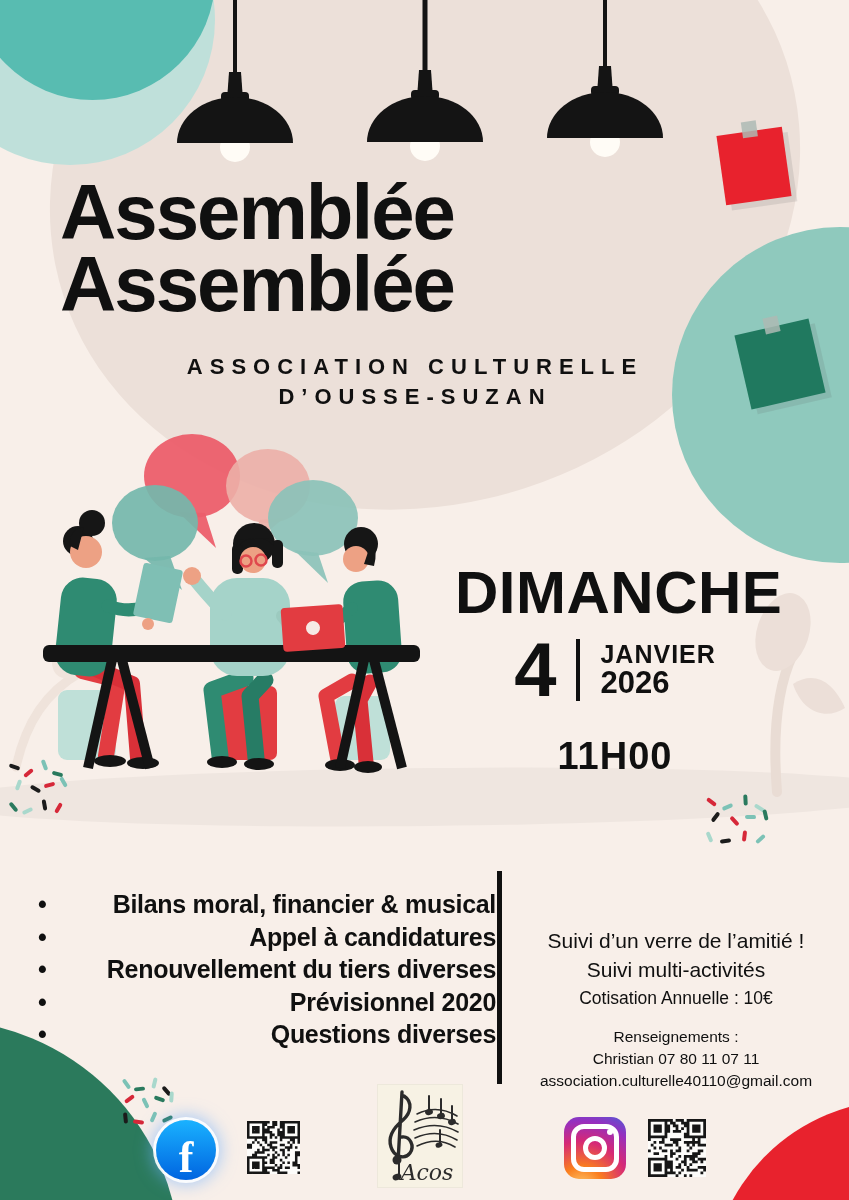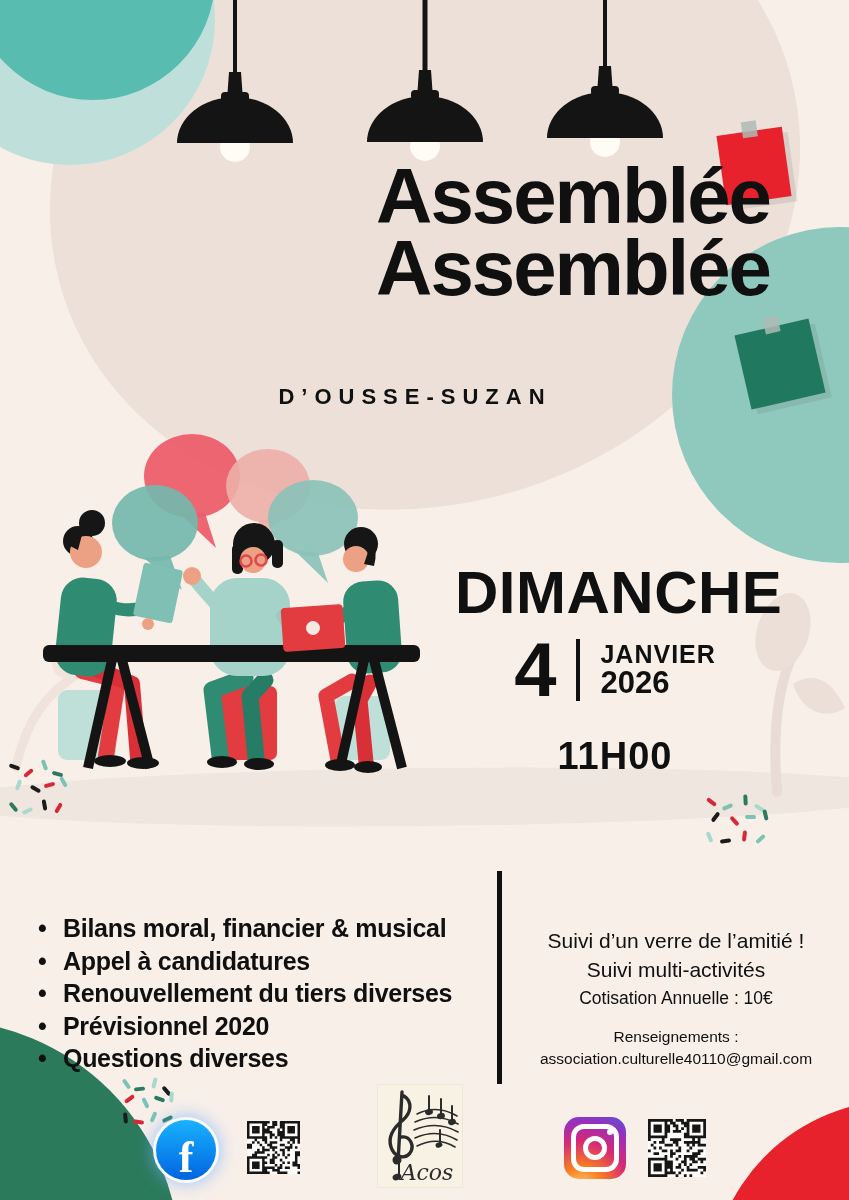--- a/index.html
+++ b/index.html
@@ -31,34 +31,34 @@
   .corner-green{position:absolute;left:-300px;top:1020px;width:480px;height:480px;border-radius:50%;
         background:var(--green-circle);z-index:1;}
   .corner-red{position:absolute;left:710px;top:1100px;width:380px;height:380px;border-radius:50%;
         background:var(--red);z-index:1;}
   .lamps{position:absolute;left:150px;top:0;z-index:2;}
   .illustration{position:absolute;left:20px;top:428px;z-index:2;}
   .leaves{position:absolute;z-index:0;}
   .confetti{position:absolute;z-index:2;}
   .confetti i{position:absolute;width:11px;height:4px;border-radius:2px;display:block;}
   
-  .title{position:absolute;left:60px;top:160px;width:710px;text-align:right;z-index:3;
+  .title{position:absolute;left:60px;top:176px;width:710px;text-align:left;z-index:3;
          font-weight:800;font-size:78px;line-height:72px;letter-spacing:-2px;}
   .subtitle{position:absolute;left:60px;top:352px;width:710px;text-align:center;z-index:3;
          font-weight:600;font-size:22px;line-height:30px;letter-spacing:7px;}
   .date-block{position:absolute;left:455px;top:558px;width:320px;text-align:center;z-index:3;}
   .weekday{font-weight:800;font-size:60px;letter-spacing:.5px;}
   .date-row{display:flex;justify-content:center;align-items:center;gap:20px;margin-top:8px;}
   .day-num{font-weight:800;font-size:76px;line-height:70px;}
   .date-sep{width:4px;height:62px;background:var(--ink);}
   .my{display:flex;flex-direction:column;align-items:flex-start;line-height:1.05;}
   .month{font-weight:800;font-size:25px;letter-spacing:1px;}
   .year{font-weight:800;font-size:31px;}
   .time{margin-top:30px;font-weight:800;font-size:38px;letter-spacing:1px;text-align:center;}
-  .agenda{position:absolute;left:36px;top:912px;width:460px;z-index:3;list-style:none;}
+  .agenda{position:absolute;left:36px;top:888px;width:460px;z-index:3;list-style:none;text-align:right;}
   .agenda li{font-weight:800;font-size:25px;line-height:32.5px;letter-spacing:-.3px;
          padding-left:27px;position:relative;}
   .agenda li::before{content:"\2022";position:absolute;left:2px;font-size:25px;}
   .divider{position:absolute;left:497px;top:871px;width:5px;height:213px;background:var(--ink);z-index:3;}
   .details{position:absolute;left:512px;top:878px;width:328px;text-align:center;z-index:3;}
   .d1{font-size:21px;line-height:29px;margin-top:48px;}
   .d2{font-size:21px;line-height:29px;}
   .d3{font-size:17.5px;line-height:24px;margin-top:2px;}
   .dc{font-size:15.5px;line-height:22px;}
   .details .gap{height:16px;}
@@ -134,21 +134,21 @@
          <path d="M397 138 A58 46 0 0 1 513 138 Z"></path>
         </g>
     </g>
   </svg>
 
   <h1 class="title">
     <span>Assemblée</span><br>
     <span>Assemblée</span>
   </h1>
   <div class="subtitle">
-    <br>
+    <span>ASSOCIATION CULTURELLE</span><br>
     <span>D’OUSSE-SUZAN</span>
   </div>
 
   <svg class="illustration" width="420" height="365" viewBox="0 0 420 365">
 
     <g>
       <ellipse cx="172" cy="48" rx="48" ry="42" fill="#ec5e6c" opacity=".95"></ellipse>
       <polygon points="185,85 196,120 158,84" fill="#ec5e6c" opacity=".95"></polygon>
       <ellipse cx="248" cy="58" rx="42" ry="37" fill="#ecafa7" opacity=".9"></ellipse>
       <polygon points="240,92 228,120 264,90" fill="#ecafa7" opacity=".9"></polygon>
@@ -287,20 +287,21 @@
     <li>Questions diverses</li>
   </ul>
 
   <div class="divider"></div>
   <div class="details">
     <div class="d1">Suivi d’un verre de l’amitié !</div>
     <div class="d2">Suivi multi-activités</div>
     <div class="d3">Cotisation Annuelle : 10€</div>
     <div class="gap"></div>
     <div class="dc">Renseignements :</div>
+    <div class="dc">Christian 07 80 11 07 11</div>
     <div class="dc">association.culturelle40110@gmail.com</div>
   </div>
 
   <div class="fb">
     <span>f</span>
   </div>
   <svg class="qr qr1" width="53" height="53">
       <rect width="53" height="53" fill="#fdfcfa"></rect>
       <path d="M0.00 0.00h2.52v2.52h-2.52zM2.52 0.00h2.52v2.52h-2.52zM5.05 0.00h2.52v2.52h-2.52zM7.57 0.00h2.52v2.52h-2.52zM10.10 0.00h2.52v2.52h-2.52zM12.62 0.00h2.52v2.52h-2.52zM15.14 0.00h2.52v2.52h-2.52zM17.67 0.00h2.52v2.52h-2.52zM20.19 0.00h2.52v2.52h-2.52zM25.24 0.00h2.52v2.52h-2.52zM27.76 0.00h2.52v2.52h-2.52zM32.81 0.00h2.52v2.52h-2.52zM35.33 0.00h2.52v2.52h-2.52zM37.86 0.00h2.52v2.52h-2.52zM40.38 0.00h2.52v2.52h-2.52zM42.90 0.00h2.52v2.52h-2.52zM45.43 0.00h2.52v2.52h-2.52zM47.95 0.00h2.52v2.52h-2.52zM50.48 0.00h2.52v2.52h-2.52zM0.00 2.52h2.52v2.52h-2.52zM15.14 2.52h2.52v2.52h-2.52zM17.67 2.52h2.52v2.52h-2.52zM25.24 2.52h2.52v2.52h-2.52zM27.76 2.52h2.52v2.52h-2.52zM32.81 2.52h2.52v2.52h-2.52zM35.33 2.52h2.52v2.52h-2.52zM50.48 2.52h2.52v2.52h-2.52zM0.00 5.05h2.52v2.52h-2.52zM5.05 5.05h2.52v2.52h-2.52zM7.57 5.05h2.52v2.52h-2.52zM10.10 5.05h2.52v2.52h-2.52zM15.14 5.05h2.52v2.52h-2.52zM20.19 5.05h2.52v2.52h-2.52zM22.71 5.05h2.52v2.52h-2.52zM25.24 5.05h2.52v2.52h-2.52zM32.81 5.05h2.52v2.52h-2.52zM35.33 5.05h2.52v2.52h-2.52zM40.38 5.05h2.52v2.52h-2.52zM42.90 5.05h2.52v2.52h-2.52zM45.43 5.05h2.52v2.52h-2.52zM50.48 5.05h2.52v2.52h-2.52zM0.00 7.57h2.52v2.52h-2.52zM5.05 7.57h2.52v2.52h-2.52zM7.57 7.57h2.52v2.52h-2.52zM10.10 7.57h2.52v2.52h-2.52zM15.14 7.57h2.52v2.52h-2.52zM17.67 7.57h2.52v2.52h-2.52zM20.19 7.57h2.52v2.52h-2.52zM30.29 7.57h2.52v2.52h-2.52zM35.33 7.57h2.52v2.52h-2.52zM40.38 7.57h2.52v2.52h-2.52zM42.90 7.57h2.52v2.52h-2.52zM45.43 7.57h2.52v2.52h-2.52zM50.48 7.57h2.52v2.52h-2.52zM0.00 10.10h2.52v2.52h-2.52zM5.05 10.10h2.52v2.52h-2.52zM7.57 10.10h2.52v2.52h-2.52zM10.10 10.10h2.52v2.52h-2.52zM15.14 10.10h2.52v2.52h-2.52zM17.67 10.10h2.52v2.52h-2.52zM20.19 10.10h2.52v2.52h-2.52zM22.71 10.10h2.52v2.52h-2.52zM30.29 10.10h2.52v2.52h-2.52zM32.81 10.10h2.52v2.52h-2.52zM35.33 10.10h2.52v2.52h-2.52zM40.38 10.10h2.52v2.52h-2.52zM42.90 10.10h2.52v2.52h-2.52zM45.43 10.10h2.52v2.52h-2.52zM50.48 10.10h2.52v2.52h-2.52zM0.00 12.62h2.52v2.52h-2.52zM15.14 12.62h2.52v2.52h-2.52zM22.71 12.62h2.52v2.52h-2.52zM25.24 12.62h2.52v2.52h-2.52zM30.29 12.62h2.52v2.52h-2.52zM32.81 12.62h2.52v2.52h-2.52zM35.33 12.62h2.52v2.52h-2.52zM50.48 12.62h2.52v2.52h-2.52zM0.00 15.14h2.52v2.52h-2.52zM2.52 15.14h2.52v2.52h-2.52zM5.05 15.14h2.52v2.52h-2.52zM7.57 15.14h2.52v2.52h-2.52zM10.10 15.14h2.52v2.52h-2.52zM12.62 15.14h2.52v2.52h-2.52zM15.14 15.14h2.52v2.52h-2.52zM17.67 15.14h2.52v2.52h-2.52zM22.71 15.14h2.52v2.52h-2.52zM27.76 15.14h2.52v2.52h-2.52zM32.81 15.14h2.52v2.52h-2.52zM35.33 15.14h2.52v2.52h-2.52zM37.86 15.14h2.52v2.52h-2.52zM40.38 15.14h2.52v2.52h-2.52zM42.90 15.14h2.52v2.52h-2.52zM45.43 15.14h2.52v2.52h-2.52zM47.95 15.14h2.52v2.52h-2.52zM50.48 15.14h2.52v2.52h-2.52zM7.57 17.67h2.52v2.52h-2.52zM15.14 17.67h2.52v2.52h-2.52zM17.67 17.67h2.52v2.52h-2.52zM32.81 17.67h2.52v2.52h-2.52zM42.90 17.67h2.52v2.52h-2.52zM45.43 17.67h2.52v2.52h-2.52zM50.48 17.67h2.52v2.52h-2.52zM5.05 20.19h2.52v2.52h-2.52zM10.10 20.19h2.52v2.52h-2.52zM17.67 20.19h2.52v2.52h-2.52zM22.71 20.19h2.52v2.52h-2.52zM25.24 20.19h2.52v2.52h-2.52zM27.76 20.19h2.52v2.52h-2.52zM40.38 20.19h2.52v2.52h-2.52zM45.43 20.19h2.52v2.52h-2.52zM50.48 20.19h2.52v2.52h-2.52zM0.00 22.71h2.52v2.52h-2.52zM2.52 22.71h2.52v2.52h-2.52zM12.62 22.71h2.52v2.52h-2.52zM20.19 22.71h2.52v2.52h-2.52zM22.71 22.71h2.52v2.52h-2.52zM32.81 22.71h2.52v2.52h-2.52zM35.33 22.71h2.52v2.52h-2.52zM42.90 22.71h2.52v2.52h-2.52zM0.00 25.24h2.52v2.52h-2.52zM2.52 25.24h2.52v2.52h-2.52zM15.14 25.24h2.52v2.52h-2.52zM22.71 25.24h2.52v2.52h-2.52zM25.24 25.24h2.52v2.52h-2.52zM27.76 25.24h2.52v2.52h-2.52zM37.86 25.24h2.52v2.52h-2.52zM40.38 25.24h2.52v2.52h-2.52zM42.90 25.24h2.52v2.52h-2.52zM47.95 25.24h2.52v2.52h-2.52zM10.10 27.76h2.52v2.52h-2.52zM15.14 27.76h2.52v2.52h-2.52zM17.67 27.76h2.52v2.52h-2.52zM20.19 27.76h2.52v2.52h-2.52zM25.24 27.76h2.52v2.52h-2.52zM32.81 27.76h2.52v2.52h-2.52zM35.33 27.76h2.52v2.52h-2.52zM40.38 27.76h2.52v2.52h-2.52zM7.57 30.29h2.52v2.52h-2.52zM10.10 30.29h2.52v2.52h-2.52zM12.62 30.29h2.52v2.52h-2.52zM15.14 30.29h2.52v2.52h-2.52zM27.76 30.29h2.52v2.52h-2.52zM35.33 30.29h2.52v2.52h-2.52zM47.95 30.29h2.52v2.52h-2.52zM50.48 30.29h2.52v2.52h-2.52zM5.05 32.81h2.52v2.52h-2.52zM7.57 32.81h2.52v2.52h-2.52zM20.19 32.81h2.52v2.52h-2.52zM25.24 32.81h2.52v2.52h-2.52zM30.29 32.81h2.52v2.52h-2.52zM35.33 32.81h2.52v2.52h-2.52zM40.38 32.81h2.52v2.52h-2.52zM47.95 32.81h2.52v2.52h-2.52zM50.48 32.81h2.52v2.52h-2.52zM0.00 35.33h2.52v2.52h-2.52zM2.52 35.33h2.52v2.52h-2.52zM5.05 35.33h2.52v2.52h-2.52zM7.57 35.33h2.52v2.52h-2.52zM10.10 35.33h2.52v2.52h-2.52zM12.62 35.33h2.52v2.52h-2.52zM15.14 35.33h2.52v2.52h-2.52zM17.67 35.33h2.52v2.52h-2.52zM25.24 35.33h2.52v2.52h-2.52zM27.76 35.33h2.52v2.52h-2.52zM37.86 35.33h2.52v2.52h-2.52zM47.95 35.33h2.52v2.52h-2.52zM0.00 37.86h2.52v2.52h-2.52zM15.14 37.86h2.52v2.52h-2.52zM22.71 37.86h2.52v2.52h-2.52zM25.24 37.86h2.52v2.52h-2.52zM32.81 37.86h2.52v2.52h-2.52zM47.95 37.86h2.52v2.52h-2.52zM0.00 40.38h2.52v2.52h-2.52zM5.05 40.38h2.52v2.52h-2.52zM7.57 40.38h2.52v2.52h-2.52zM10.10 40.38h2.52v2.52h-2.52zM15.14 40.38h2.52v2.52h-2.52zM17.67 40.38h2.52v2.52h-2.52zM22.71 40.38h2.52v2.52h-2.52zM25.24 40.38h2.52v2.52h-2.52zM35.33 40.38h2.52v2.52h-2.52zM40.38 40.38h2.52v2.52h-2.52zM45.43 40.38h2.52v2.52h-2.52zM47.95 40.38h2.52v2.52h-2.52zM0.00 42.90h2.52v2.52h-2.52zM5.05 42.90h2.52v2.52h-2.52zM7.57 42.90h2.52v2.52h-2.52zM10.10 42.90h2.52v2.52h-2.52zM15.14 42.90h2.52v2.52h-2.52zM27.76 42.90h2.52v2.52h-2.52zM32.81 42.90h2.52v2.52h-2.52zM45.43 42.90h2.52v2.52h-2.52zM47.95 42.90h2.52v2.52h-2.52zM50.48 42.90h2.52v2.52h-2.52zM0.00 45.43h2.52v2.52h-2.52zM5.05 45.43h2.52v2.52h-2.52zM7.57 45.43h2.52v2.52h-2.52zM10.10 45.43h2.52v2.52h-2.52zM15.14 45.43h2.52v2.52h-2.52zM17.67 45.43h2.52v2.52h-2.52zM20.19 45.43h2.52v2.52h-2.52zM22.71 45.43h2.52v2.52h-2.52zM25.24 45.43h2.52v2.52h-2.52zM30.29 45.43h2.52v2.52h-2.52zM32.81 45.43h2.52v2.52h-2.52zM37.86 45.43h2.52v2.52h-2.52zM40.38 45.43h2.52v2.52h-2.52zM50.48 45.43h2.52v2.52h-2.52zM0.00 47.95h2.52v2.52h-2.52zM15.14 47.95h2.52v2.52h-2.52zM17.67 47.95h2.52v2.52h-2.52zM25.24 47.95h2.52v2.52h-2.52zM27.76 47.95h2.52v2.52h-2.52zM30.29 47.95h2.52v2.52h-2.52zM0.00 50.48h2.52v2.52h-2.52zM2.52 50.48h2.52v2.52h-2.52zM5.05 50.48h2.52v2.52h-2.52zM7.57 50.48h2.52v2.52h-2.52zM10.10 50.48h2.52v2.52h-2.52zM12.62 50.48h2.52v2.52h-2.52zM15.14 50.48h2.52v2.52h-2.52zM17.67 50.48h2.52v2.52h-2.52zM20.19 50.48h2.52v2.52h-2.52zM30.29 50.48h2.52v2.52h-2.52zM32.81 50.48h2.52v2.52h-2.52zM35.33 50.48h2.52v2.52h-2.52zM37.86 50.48h2.52v2.52h-2.52zM50.48 50.48h2.52v2.52h-2.52z" fill="#161616"></path>
     </svg>

